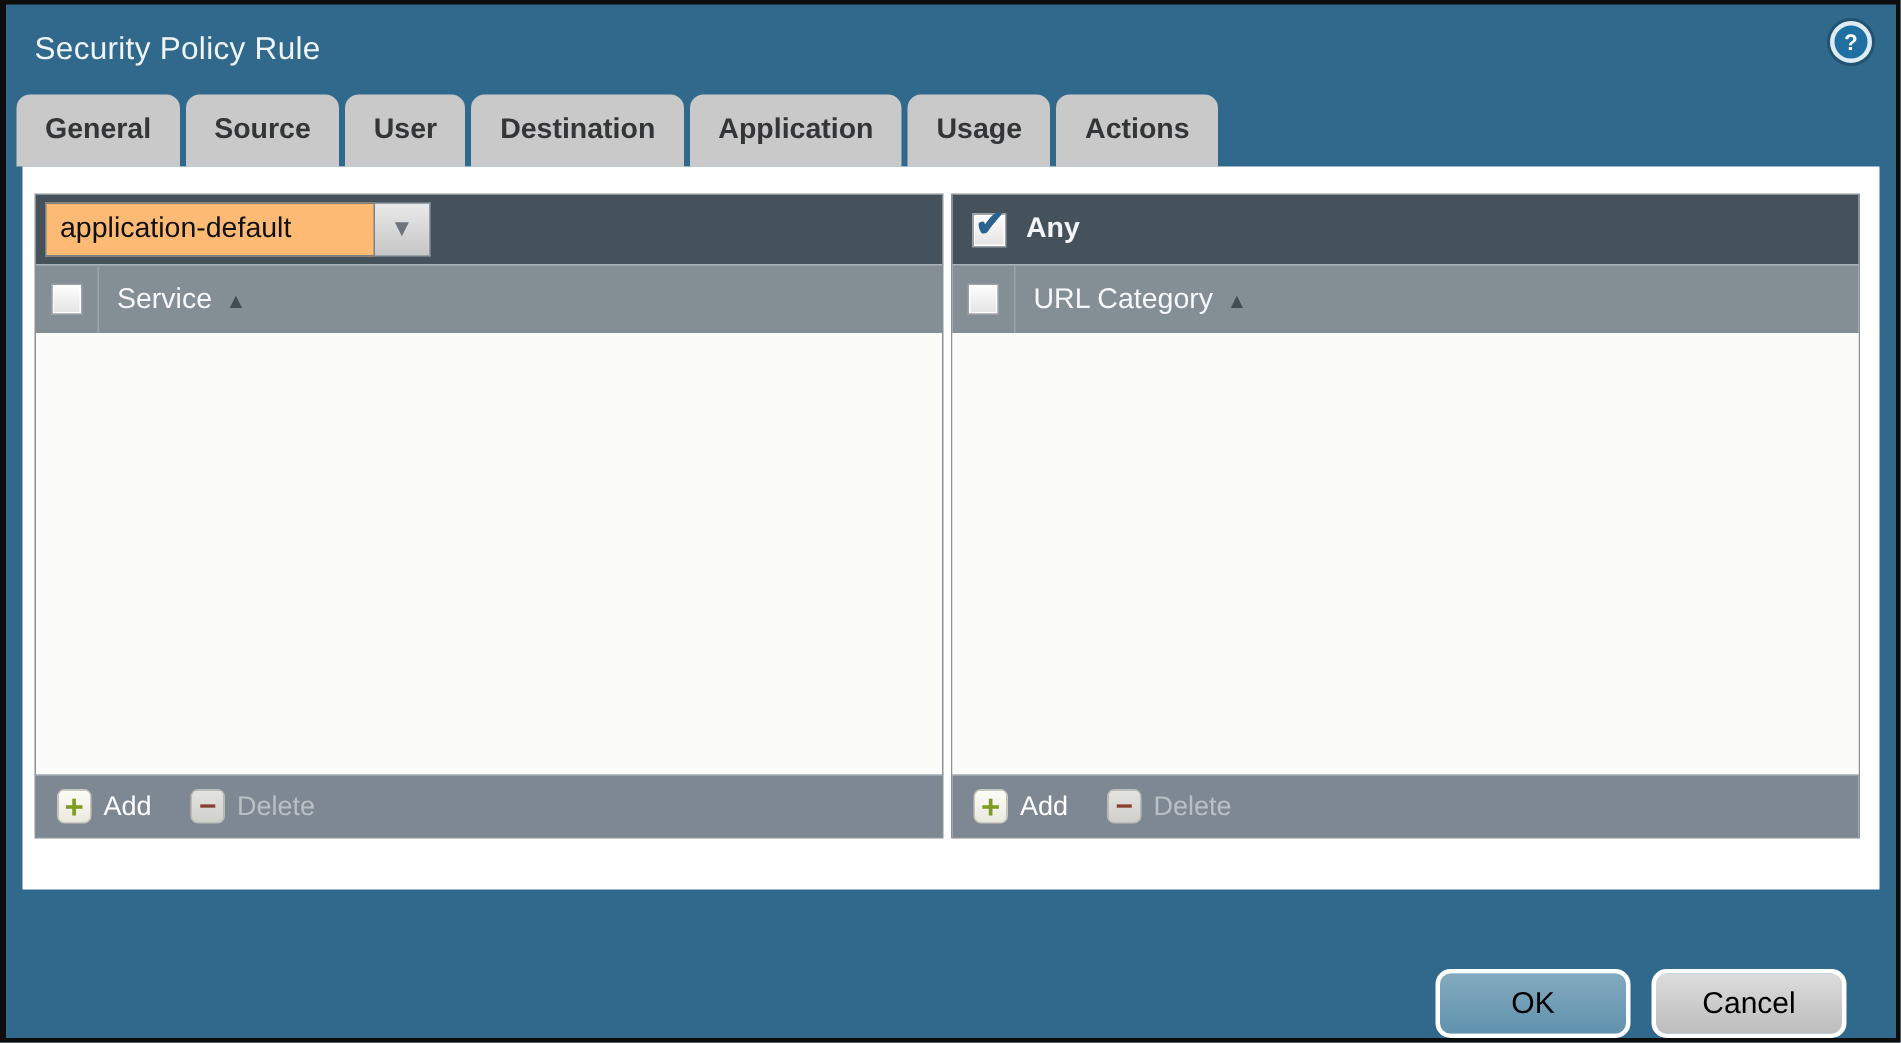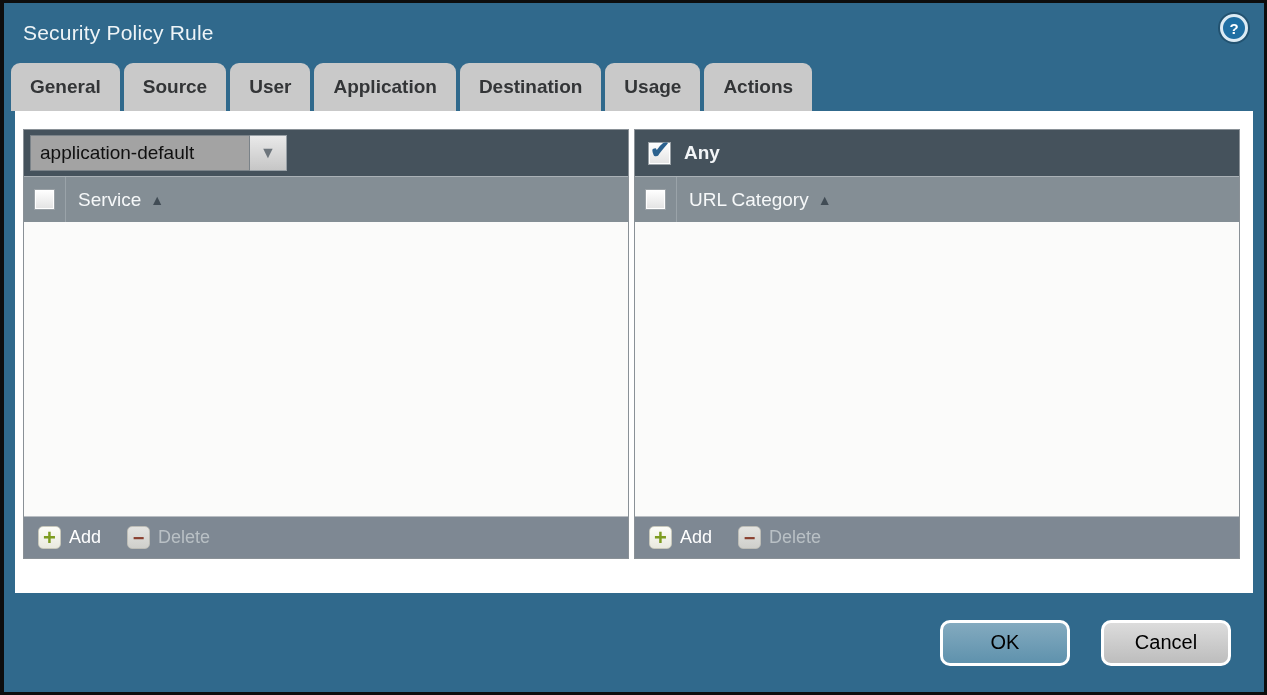--- a/index.html
+++ b/index.html
@@ -102,21 +102,21 @@
   }
   
   .dropdown {
     display: flex;
     align-items: stretch;
     height: 36px;
     cursor: pointer;
   }
   .dropdown-value {
     width: 220px;
-    background: #a3a3a3;
+    background: #fdba74;
     border: 1px solid #7a8288;
     color: #101010;
     font-size: 19px;
     line-height: 34px;
     padding-left: 9px;
     overflow: hidden;
     white-space: nowrap;
   }
   .dropdown-btn {
     width: 37px;
@@ -235,23 +235,23 @@
   }
   .tool-label {
     color: #ffffff;
     font-size: 18px;
   }
   .tool-btn.disabled .tool-label { color: #b9c0c5; }
   
   .bottom-bar {
     flex: 1;
     display: flex;
-    align-items: center;
+    align-items: flex-end;
     justify-content: flex-end;
-    gap: 31px;
+    gap: 14px;
     padding-right: 33px;
   }
   .dlg-btn {
     width: 130px;
     height: 46px;
     border-radius: 10px;
     border: 3px solid #ffffff;
     font-family: "Liberation Sans", sans-serif;
     font-size: 20px;
     color: #000000;
@@ -269,22 +269,22 @@
     <span class="title">Security Policy Rule</span>
     <div class="help-icon">
       <span>?</span>
     </div>
   </div>
 
   <div class="tabs">
     <div class="tab">General</div>
     <div class="tab">Source</div>
     <div class="tab">User</div>
+    <div class="tab">Destination</div>
     <div class="tab">Application</div>
-    <div class="tab">Destination</div>
     <div class="tab">Usage</div>
     <div class="tab">Actions</div>
   </div>
 
   <div class="content">
 
     <div class="panel">
       <div class="panel-header">
         <div class="dropdown">
           <div class="dropdown-value">application-default</div>

